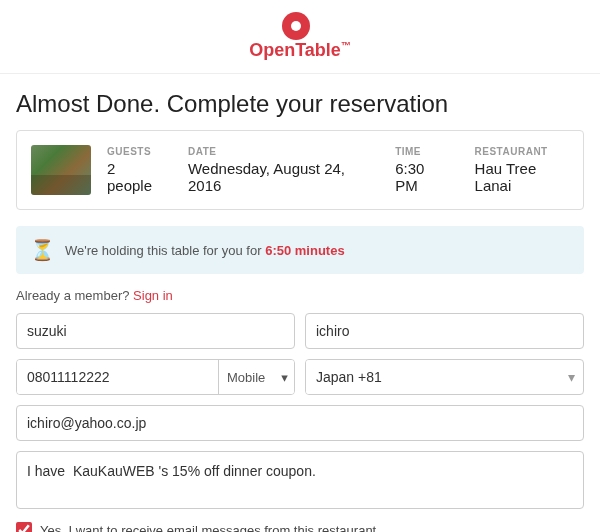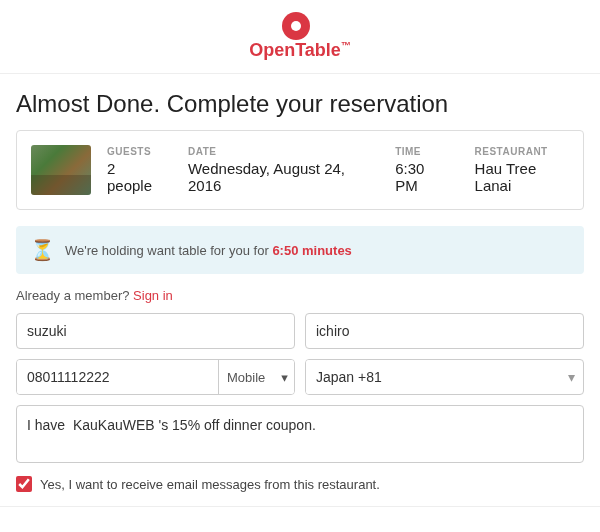--- a/index.html
+++ b/index.html
@@ -297,21 +297,21 @@
     <div class="detail-group">
       <label>RESTAURANT</label>
       <span class="detail-value">Hau Tree Lanai</span>
     </div>
   </div>
 </div>
 
 <div class="holding-notice">
   <span class="hourglass-icon">⏳</span>
   <span class="holding-text">
-    <span>We're holding want table for you for </span><span class="time-highlight">6:50 minutes</span>
+    <span>We're holding this table for you for </span><span class="time-highlight">6:50 minutes</span>
   </span>
 </div>
 
 <div class="form-section">
   <div class="already-member">
     <span>Already a member?</span>
     <a href="#">Sign in</a>
   </div>
 
   
@@ -333,20 +333,21 @@
       <select>
         <option>Japan +81</option>
         <option>United States +1</option>
         <option>United Kingdom +44</option>
       </select>
       <span class="country-chevron">▾</span>
     </div>
   </div>
 
   
+  <input type="email" class="full-width-input" value="ichiro@yahoo.co.jp" style="">
 
   
   <div class="textarea-container">
     <textarea style="">I have  KauKauWEB 's 15% off dinner coupon.</textarea>
   </div>
 
   
   <div class="checkbox-row">
     <input type="checkbox" id="email-optin" checked="" style="">
     <label for="email-optin" class="checkbox-label">Yes, I want to receive email messages from this restaurant.</label>

